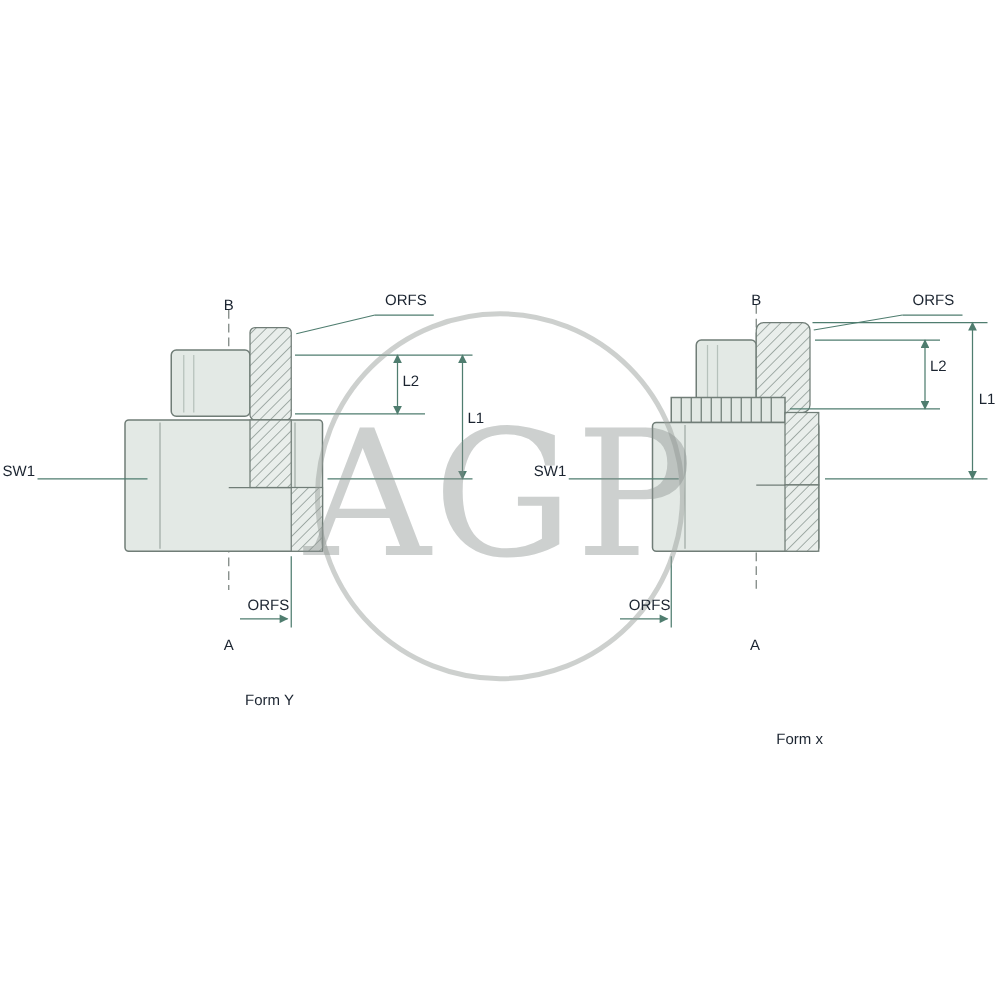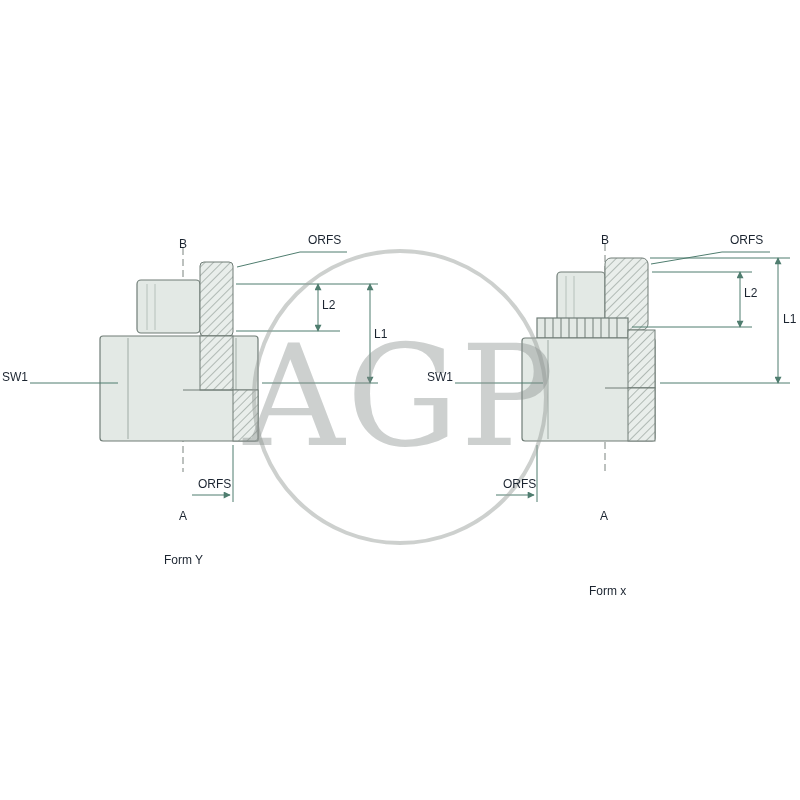--- a/index.html
+++ b/index.html
@@ -1,20 +1,20 @@
 <!DOCTYPE html>
 <html><head>
 <meta charset="utf-8">
 <style>
   html,body{margin:0;padding:0;background:#fff;}
   .stage{position:relative;width:800px;height:800px;background:#ffffff;overflow:hidden;
          font-family:"Liberation Sans", sans-serif;}
   svg{position:absolute;left:0;top:0;}
   .lbl{position:absolute;font-size:12px;color:#1b2430;white-space:nowrap;}
-  .cap{position:absolute;font-size:12px;color:#1b2430;white-space:nowrap;}
+  .cap{position:absolute;font-size:12px;color:#1b2430;white-space:nowrap;margin-left:32px;}
   
   .outline{fill:#e3e9e5;stroke:#707d77;stroke-width:1.2;}
   .hatch{fill:url(#hatchp);stroke:#707d77;stroke-width:1;}
   .shade{stroke:#b6c1bb;stroke-width:1;}
   .facet{stroke:#9fab a5;stroke:#9faba5;stroke-width:1;}
   .cl{stroke:#7a837f;stroke-width:1;stroke-dasharray:7 4;}
   .dim{stroke:#4f7d6f;stroke-width:1;fill:none;}
   .det{stroke:#707d77;stroke-width:1;}
   
   .wm-circle{position:absolute;left:252px;top:249px;width:296px;height:296px;

